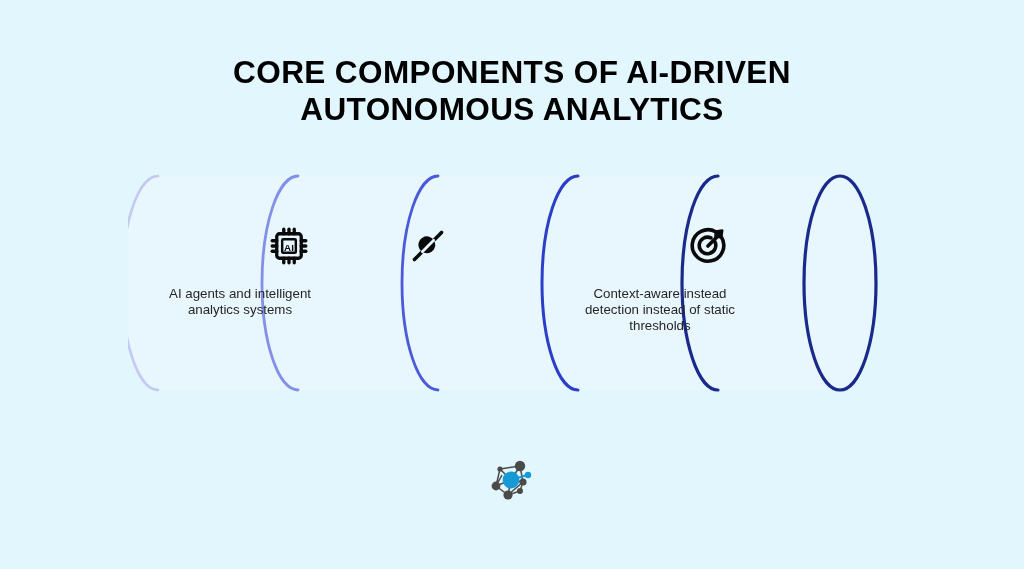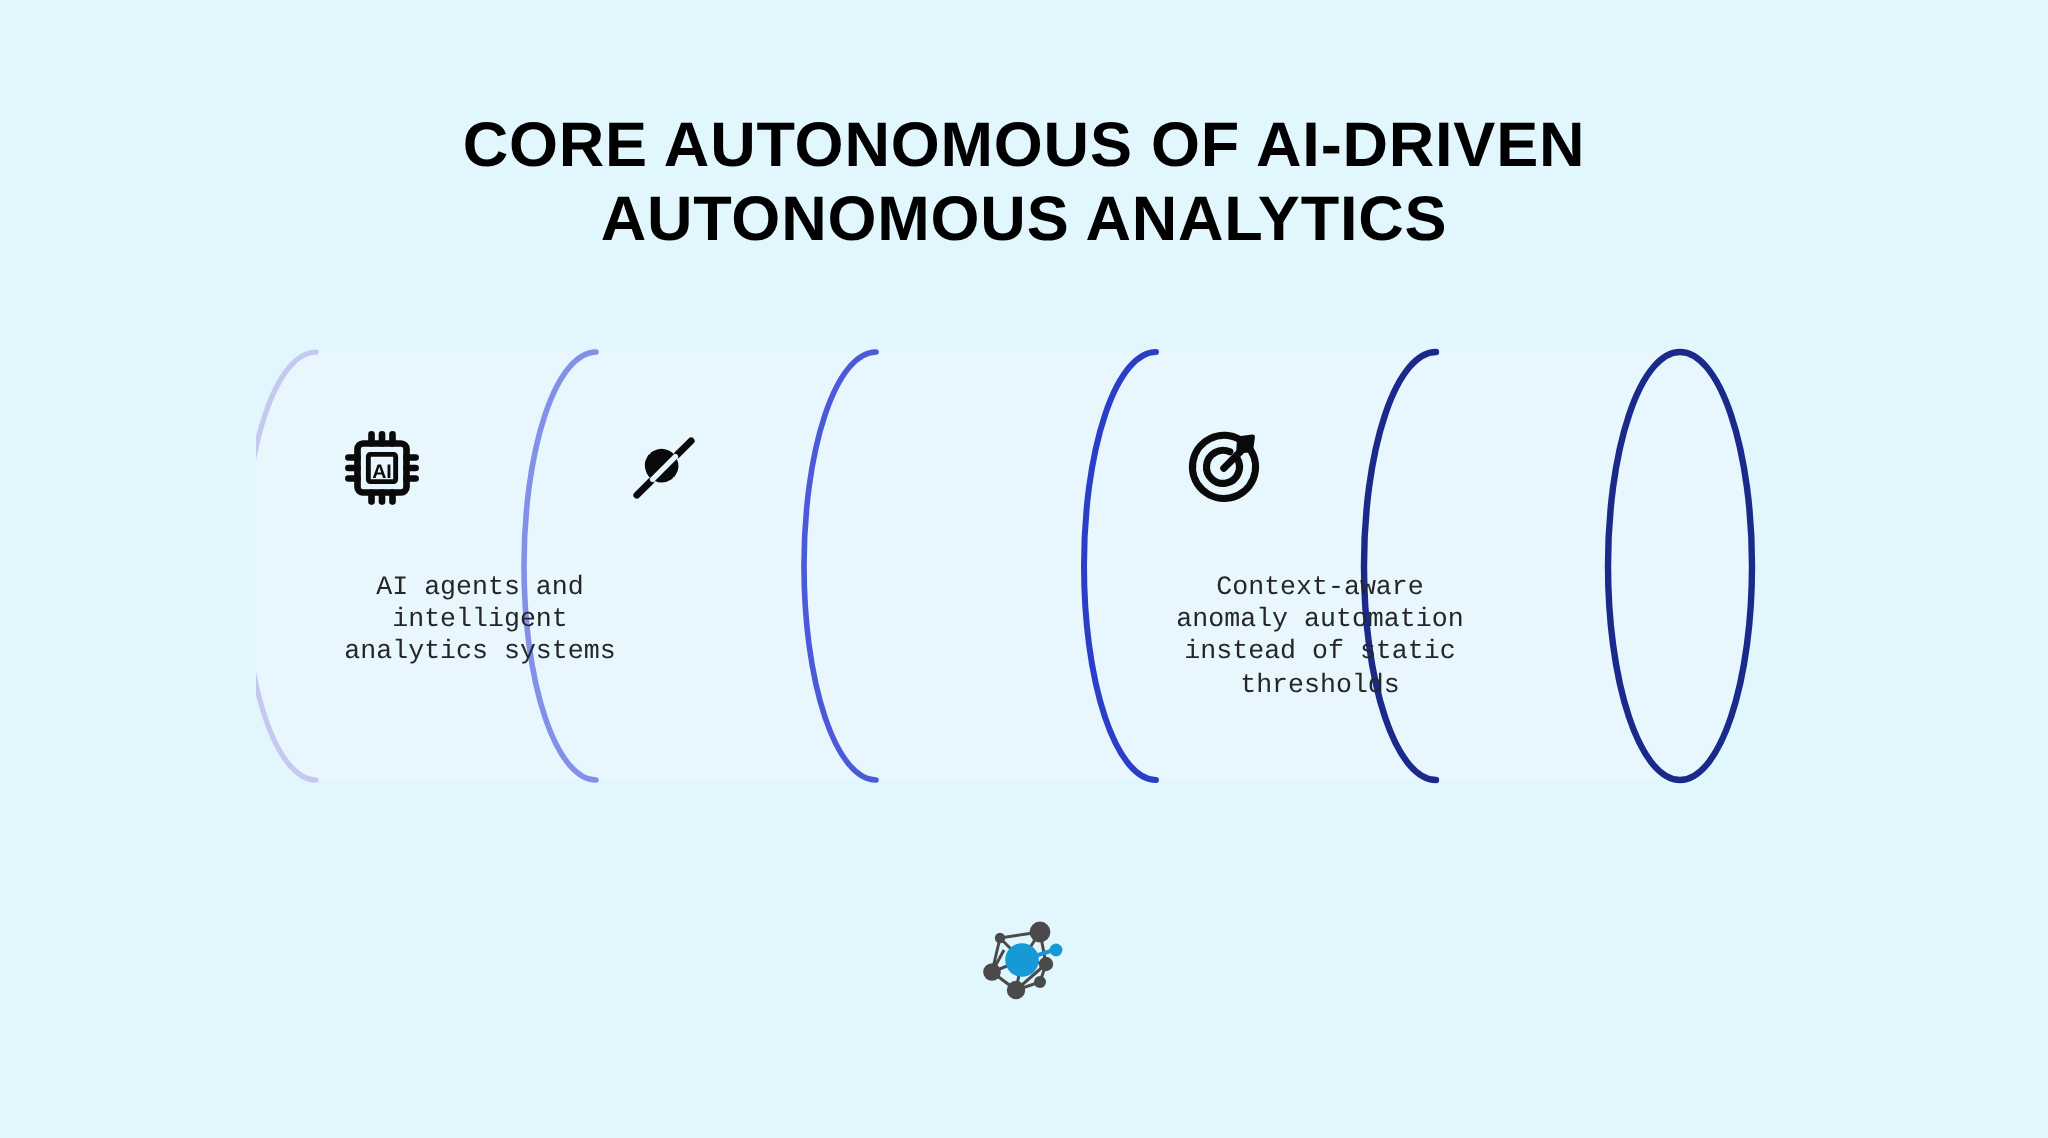--- a/index.html
+++ b/index.html
@@ -58,38 +58,38 @@
     height: 235px;
   }
   .segment {
     position: absolute;
     top: 0;
     width: 140px;
     height: 235px;
   }
   .segment-icon {
     position: absolute;
-    top: 40px;
+    top: 52px;
     left: 0;
     width: 140px;
     height: 52px;
     display: flex;
     align-items: center;
-    justify-content: flex-start;
+    justify-content: flex-end;
   }
   .segment-icon svg {
     display: block;
   }
   .segment-caption {
     position: absolute;
     top: 118px;
     left: -6px;
     width: 152px;
     text-align: center;
-    font-family: Liberation Mono, monospace;
+    font-family: Liberation Sans, sans-serif;
     font-size: 13.3px;
     line-height: 16.2px;
     color: #262626;
   }
 
   
   #brand-logo {
     position: absolute;
     left: 484px;
     top: 453px;
@@ -97,21 +97,21 @@
     height: 56px;
   }
   #brand-logo svg {
     display: block;
   }
 </style>
 </head>
 <body style="background: rgb(226, 246, 253);">
 
 <div id="title-block">
-  <div class="title-line">CORE AUTONOMOUS OF AI-DRIVEN</div>
+  <div class="title-line">CORE COMPONENTS OF AI-DRIVEN</div>
   <div class="title-line">AUTONOMOUS ANALYTICS</div>
 </div>
 
 <div id="cylinder-diagram">
 
   <svg id="cylinder-svg" viewBox="0 0 780 235">
     <defs>
       <linearGradient id="bodyGrad" x1="0" y1="0" x2="1" y2="0">
         <stop offset="0.00" stop-color="#c5c8f0"></stop>
         <stop offset="0.25" stop-color="#8290e8"></stop>
@@ -182,21 +182,21 @@
 
     <div class="segment" style="left:462px;">
       <div class="segment-icon">
         <svg width="44" height="44" viewBox="0 0 24 24" fill="none" stroke="#0a0a0a" stroke-width="1.95" stroke-linecap="round" stroke-linejoin="round">
           <path d="M 19.2 7.0 A 8.6 8.6 0 1 1 16.2 4.2"></path>
           <path d="M 15.6 9.4 A 4.5 4.5 0 1 1 13.6 7.6"></path>
           <path d="M 11.95 12.05 L 16.6 7.4"></path>
           <path d="M 16.2 4.0 L 16.0 7.3 L 19.3 7.1 L 19.8 3.5 Z" fill="#0a0a0a" stroke-width="1.3"></path>
         </svg>
       </div>
-      <div class="segment-caption">Context-aware anomaly automation instead of static thresholds</div>
+      <div class="segment-caption">Context-aware instead detection instead of static thresholds</div>
     </div>
 
 
   </div>
 </div>
 
 <div id="brand-logo">
   <svg width="56" height="56" viewBox="0 0 56 56">
     <g stroke="#4a4a4a" stroke-width="1.5" fill="none">
       <path d="M16 16 L36 13 M16 16 L12 33 M16 16 L27 27 M36 13 L27 27

